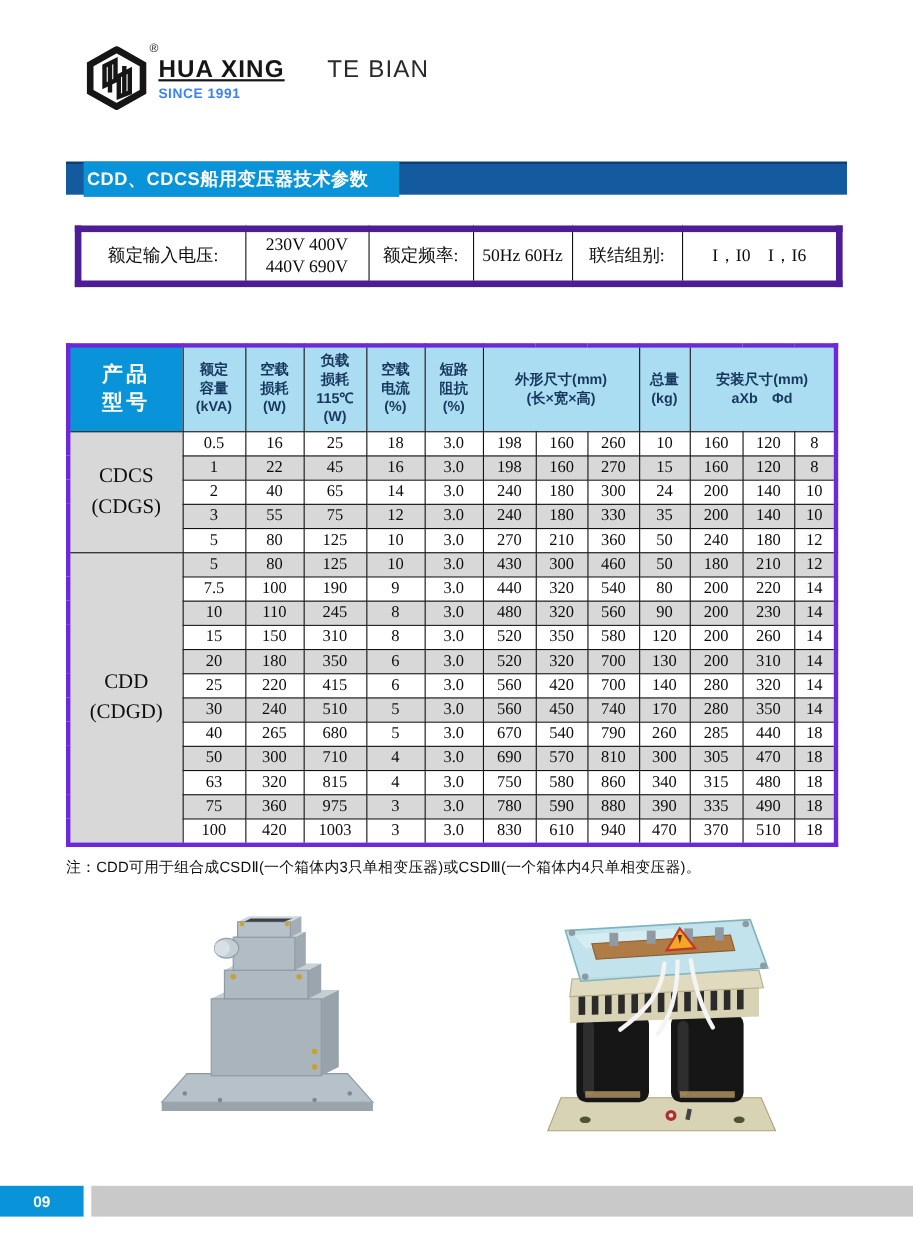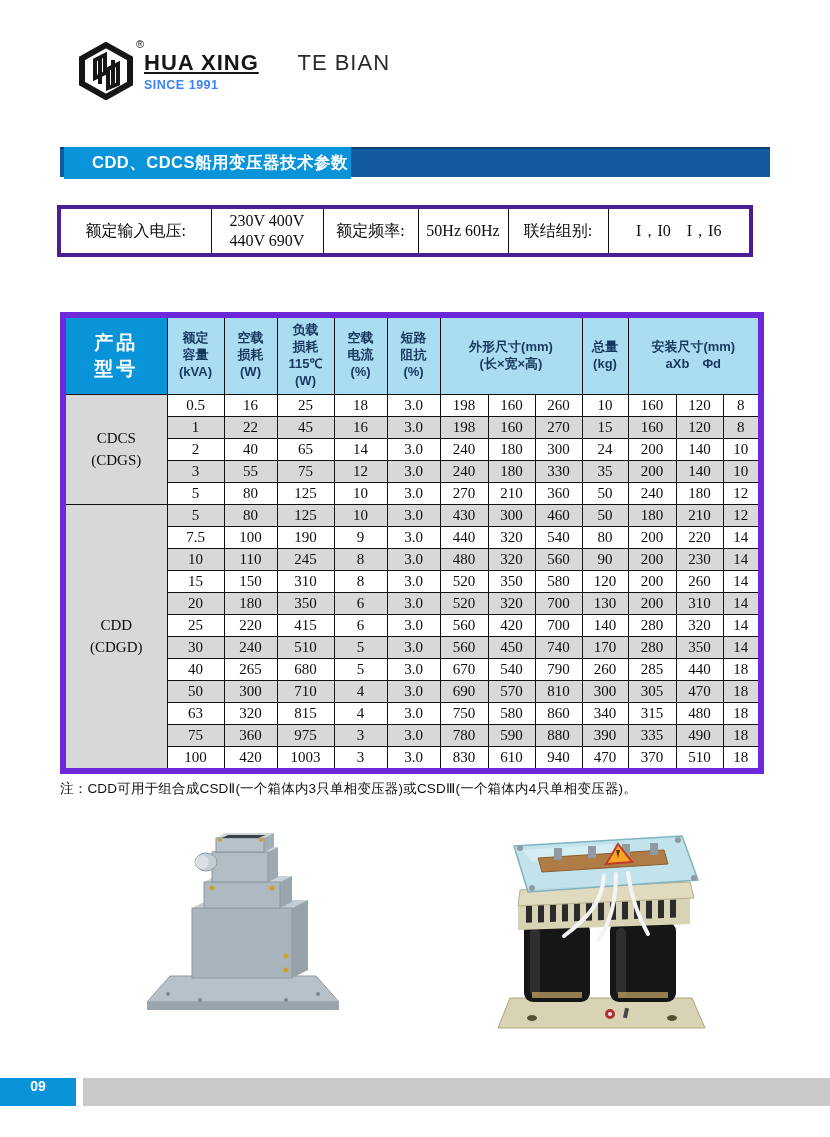--- a/index.html
+++ b/index.html
@@ -14,56 +14,56 @@
   .logo-reg { position:absolute; right:-10px; top:-4px; font-size:11px; color:#111; }
   .logo-text { margin-left:10px; padding-top:8px; }
   .brand-line { font-size:22px; letter-spacing:1px; color:#161616; white-space:nowrap; }
   .brand-bold { font-weight:bold;text-decoration:underline; }
   .brand-light { font-weight:normal; color:#2a2a2a;margin-left:32px; }
   .since-line { font-size:12.5px; font-weight:bold; color:#3b82f6; margin-top:2px; letter-spacing:.5px; }
 
   
   .title-bar { position:absolute; left:60px; top:147px; width:710px; height:28px;
     background:#135a9e; border-top:2px solid #0d3f73; }
-  .title-seg { position:absolute; left:4px; top:-2px; width:287px; height:32px;
-    background:#0994da; display:flex; align-items:center; box-sizing:border-box; padding-left:28px; }
+  .title-seg { position:absolute; left:16px; top:-2px; width:287px; height:32px;
+    background:#0994da; display:flex; align-items:center; box-sizing:border-box; padding-left:3px; }
   .title-seg span { color:#ffffff; font-weight:bold; font-size:16.5px; letter-spacing:.5px; white-space:nowrap; }
 
   
-  .spec { position:absolute; left:57px; top:205px; border-collapse:collapse; width:692px;
-    table-layout:fixed; border:4px solid #4c1d95; }
+  .spec { position:absolute; left:68px; top:205px; border-collapse:collapse; width:692px;
+    table-layout:fixed; border:6px solid #4c1d95; }
   .spec td { border:1px solid #111; text-align:center; vertical-align:middle;
     font-family:"Liberation Serif", serif; font-size:16px; color:#0c0c0c;
     white-space:pre-line; line-height:1.25; height:44px; padding:0 2px; }
 
   
   .main { position:absolute; left:60px; top:312px; border-collapse:collapse; width:692px;
-    table-layout:fixed; border:6px solid #6d28d9; }
+    table-layout:fixed; border:4px solid #6d28d9; }
   .main th { background:#abddf2; color:#17375e; border:1px solid #111;
     font-size:13px; font-weight:bold; white-space:pre-line; line-height:1.3;
     vertical-align:middle; padding:4px 1px; height:66px; }
   .main th.model-head { background:#0994da; color:#ffffff; font-size:19px;
     letter-spacing:3px; line-height:1.35; }
   .main td { border:1px solid #111; text-align:center; vertical-align:middle;
     font-family:"Liberation Serif", serif; font-size:15px; color:#0c0c0c;
     height:21px; padding:0 1px; background:#ffffff; }
   .main tr.alt td { background:#d8d8d8; }
-  .main td.model-cell { background:#d8d8d8; font-size:15px; white-space:pre-line; line-height:1.5; }
+  .main td.model-cell { background:#d8d8d8; font-size:19px; white-space:pre-line; line-height:1.5; }
 
   
   .note { position:absolute; left:60px; top:780px; width:705px; text-align:left;
     font-size:13.5px; color:#101010; letter-spacing:.2px; }
 
   
   .photo-left  { position:absolute; left:140px; top:828px; }
   .photo-right { position:absolute; left:492px; top:832px; }
 
   
   .footer-page { position:absolute; left:0; top:1078px; width:76px; height:28px;
-    background:#0994da; color:#fff; display:flex; align-items:flex-start; justify-content:center;
+    background:#0994da; color:#fff; display:flex; align-items:center; justify-content:center;
     font-size:14px; font-weight:bold; }
   .footer-bar { position:absolute; left:83px; top:1078px; width:747px; height:28px; background:#c9c9c9; }
 </style>
 </head>
 <body>
 
 <div class="page">
 
   <div class="logo">
     <div class="logo-mark">

